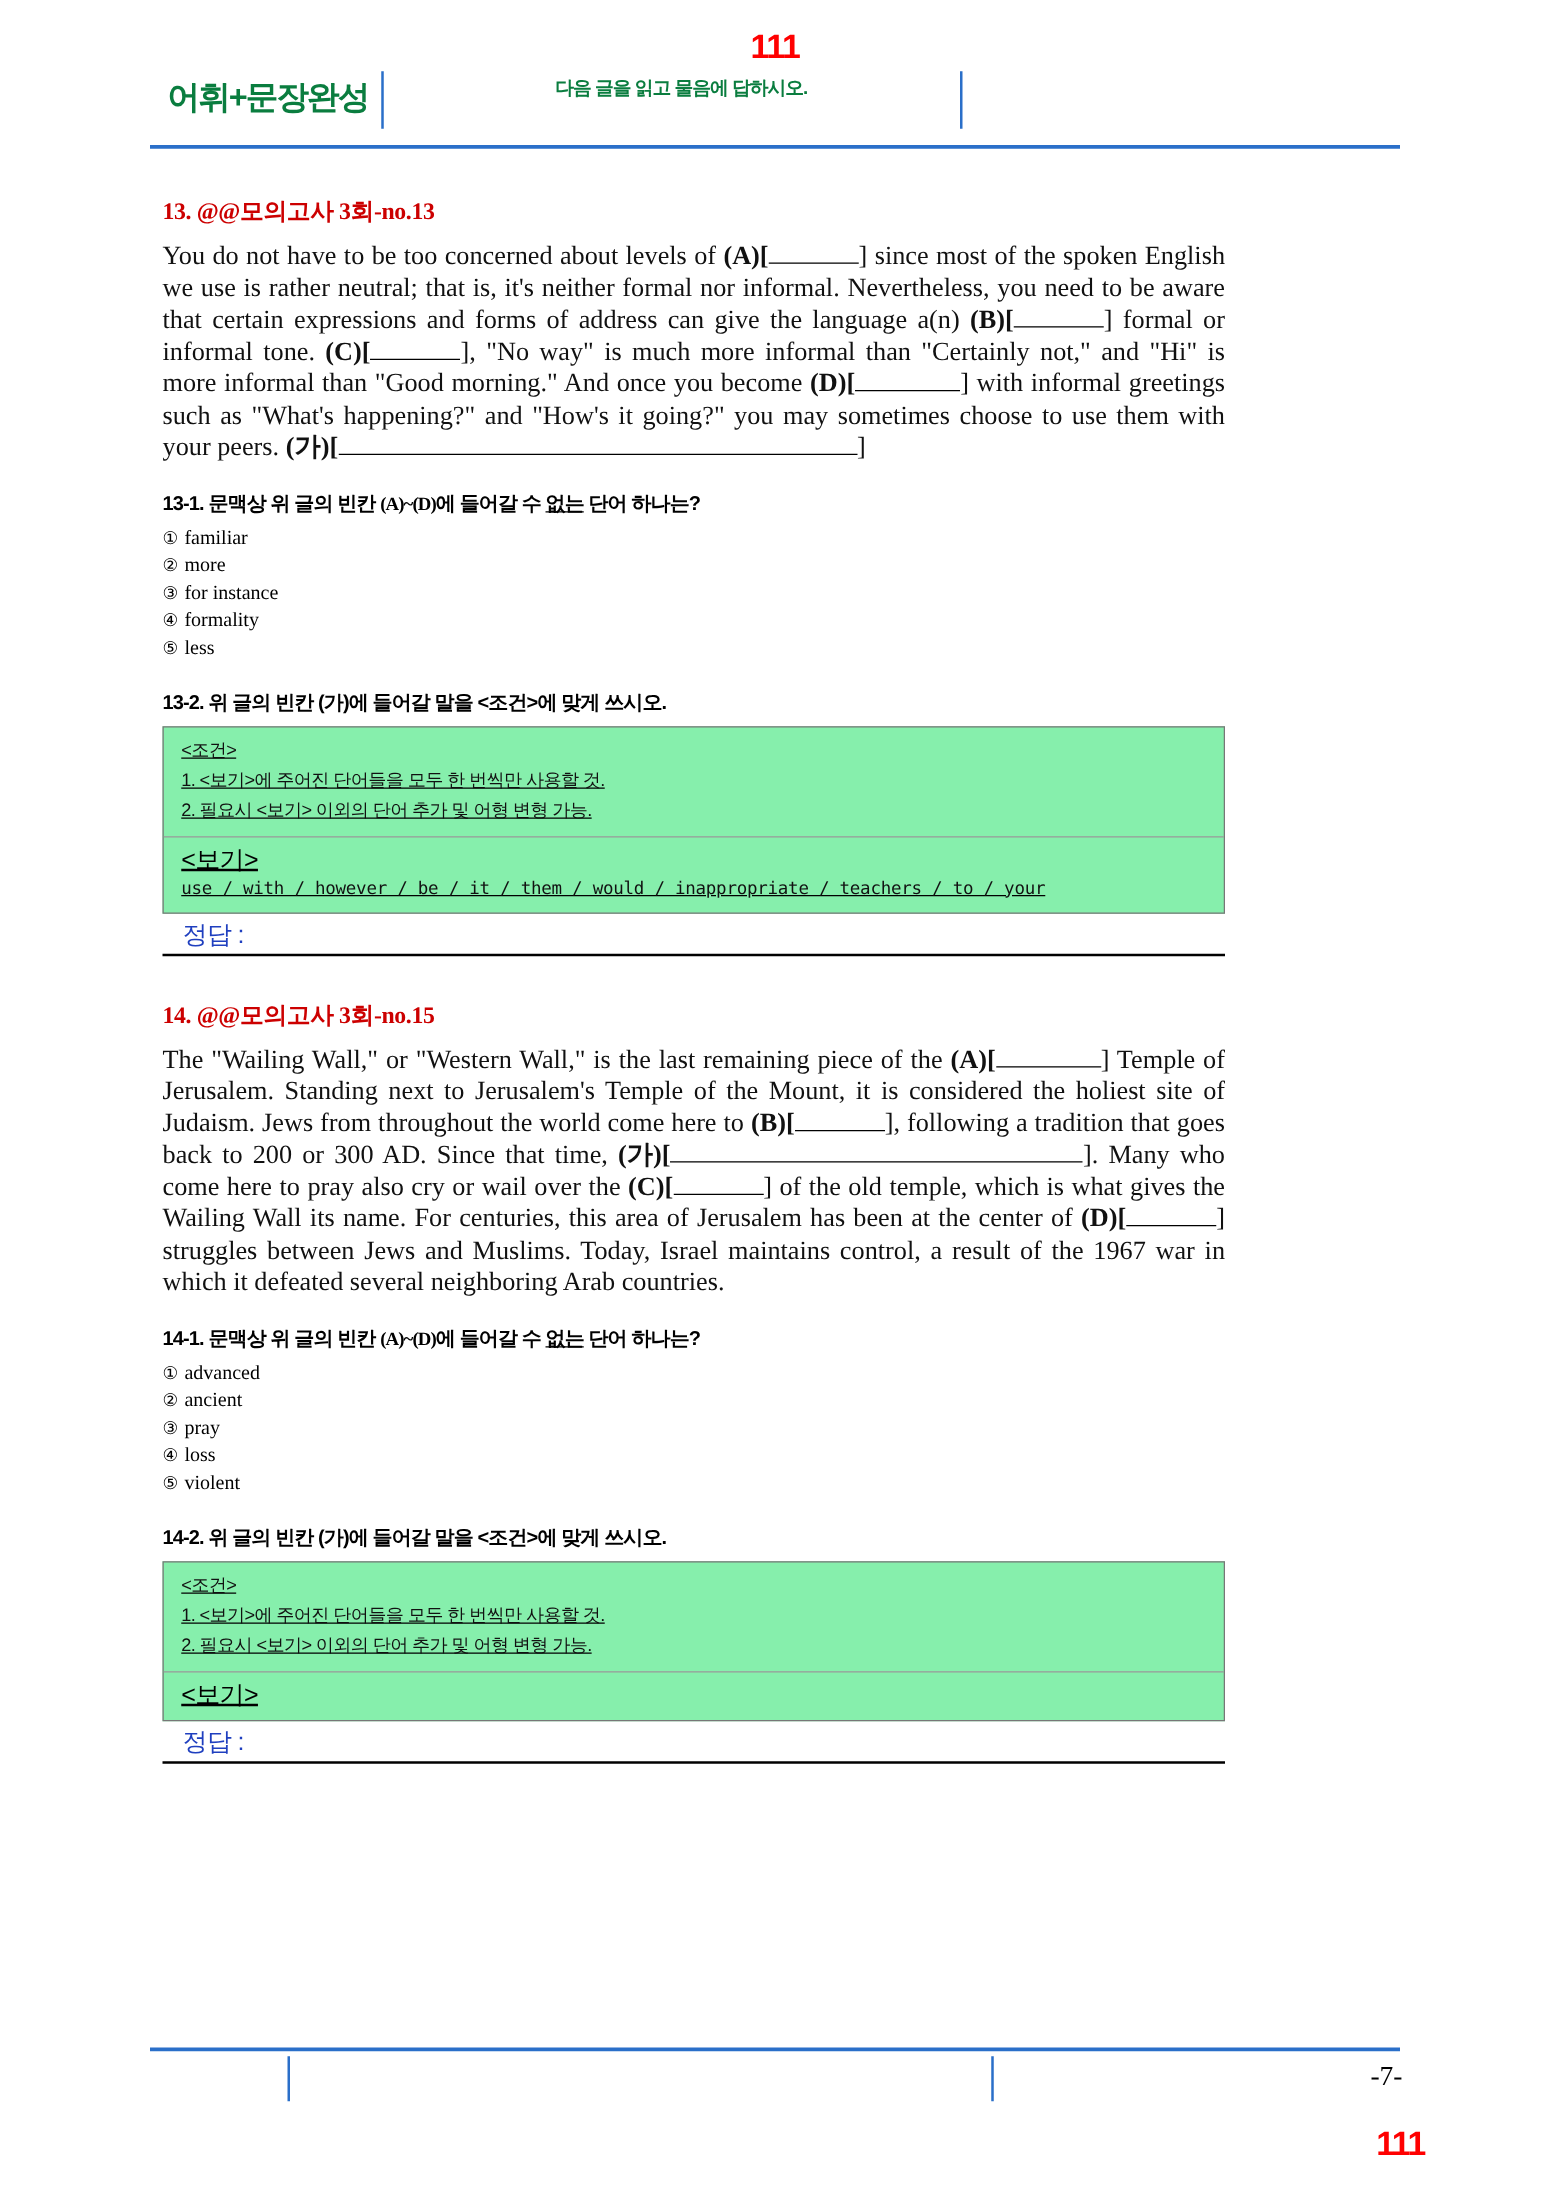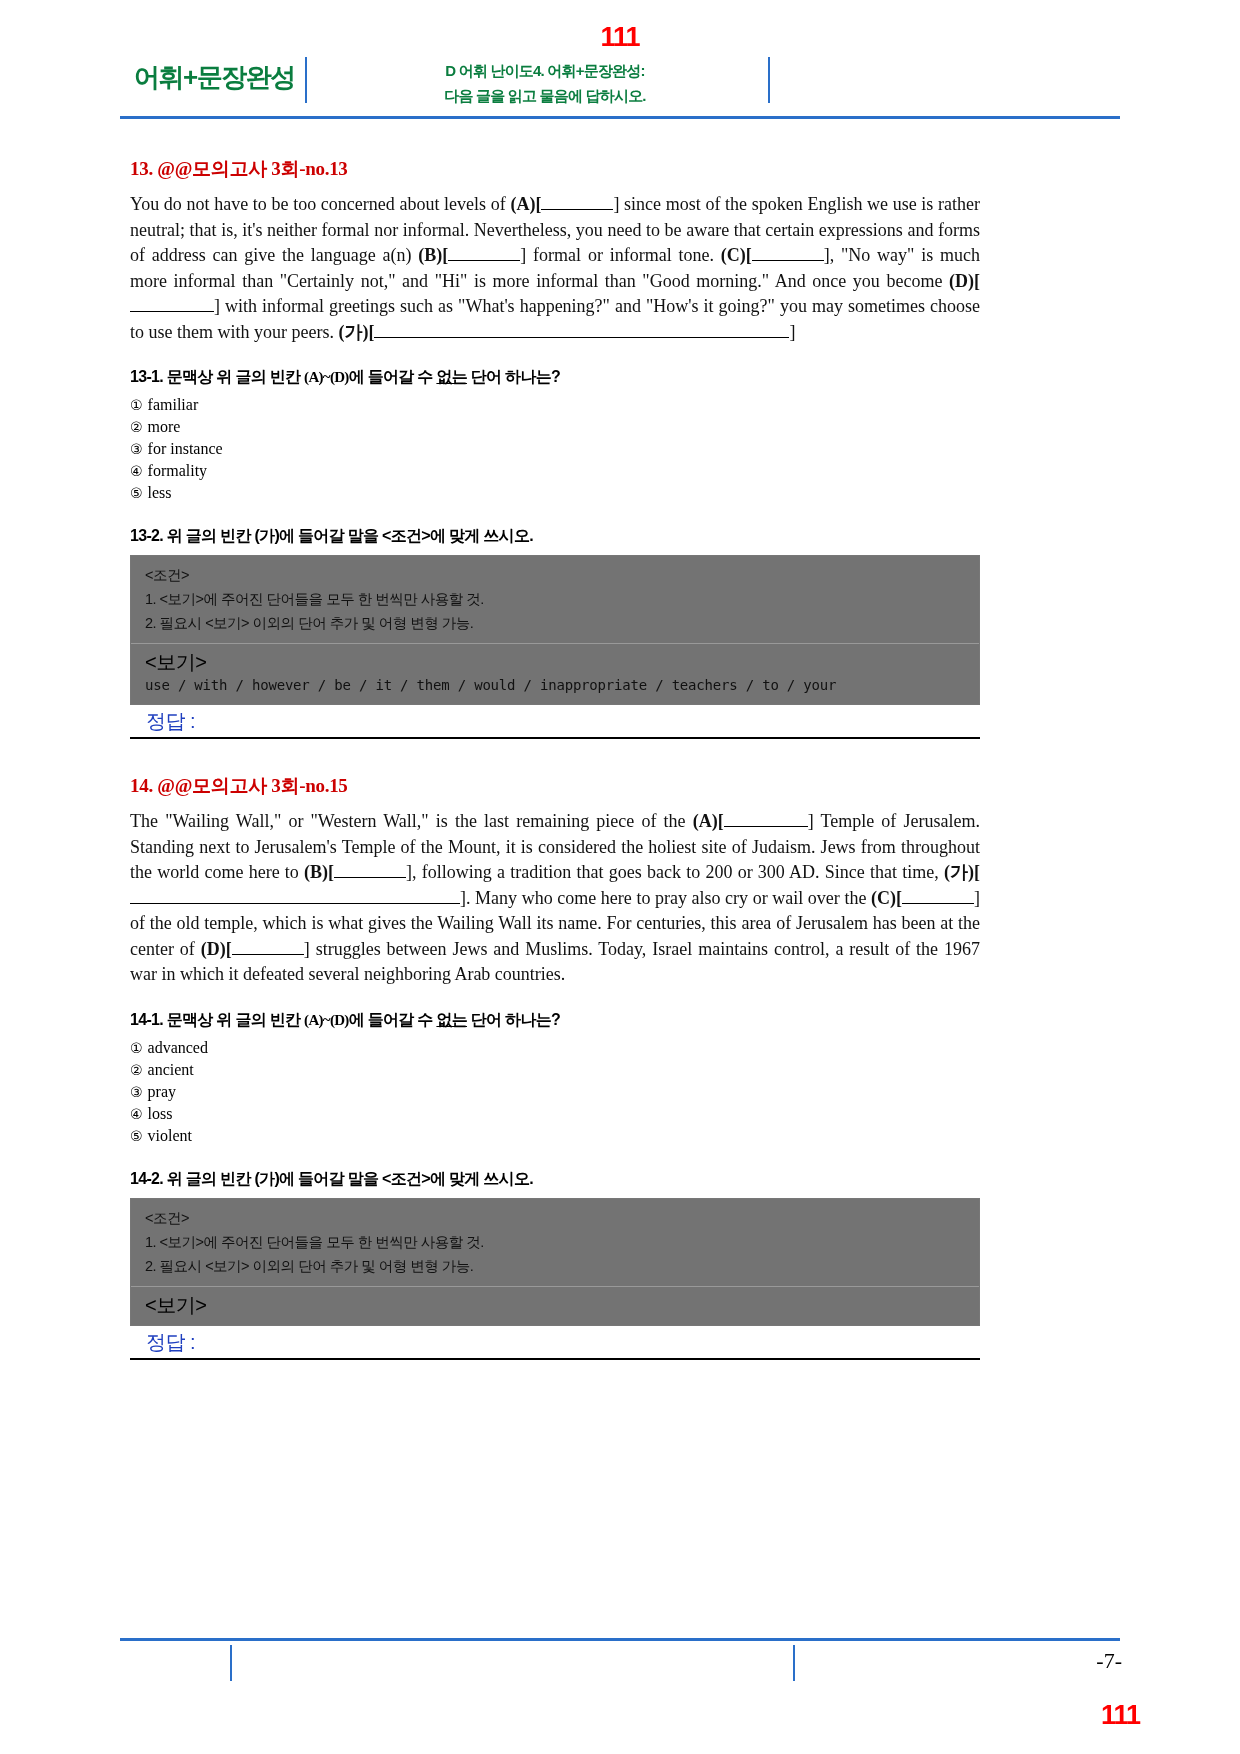--- a/index.html
+++ b/index.html
@@ -100,21 +100,21 @@
   .q-title {
     color: #cc0000;
     font-family: "Liberation Serif", serif;
     font-weight: bold;
     font-size: 19px;
     margin: 16px 0 10px 0;
     letter-spacing: -0.3px;
   }
 
   .passage {
-    font-size: 18px;
+    font-size: 21px;
     line-height: 25.5px;
     text-align: justify;
     text-justify: inter-word;
     color: #111;
     margin: 0 0 6px 0;
   }
   .passage b { font-weight: bold; }
 
   .blank {
     display: inline-block;
@@ -153,21 +153,22 @@
   .choice .num {
     font-family: "DejaVu Sans", sans-serif;
     font-size: 14px;
     margin-right: 5px;
   }
 
   
   .cond-box {
     border: 1.5px solid #777;
     margin-top: 8px;
-    background: #737373;
+    background: #86efac;
+    text-decoration: underline;
   }
   .cond-top {
     padding: 7px 14px 8px 14px;
     border-bottom: 1.5px solid #999;
   }
   .cond-line {
     font-family: "Liberation Sans", sans-serif;
     font-size: 14.5px;
     line-height: 24px;
     letter-spacing: -0.5px;
@@ -250,21 +251,20 @@
 <body>
 
 <div class="page">
 
   <div class="header">
     <div class="hdr-pagenum-top">111</div>
     <div class="hdr-brand">어휘+문장완성</div>
     <div class="hdr-rule-1"></div>
     <div class="hdr-rule-2"></div>
     <div class="hdr-center">
-      <div>D 어휘 난이도4. 어휘+문장완성:</div>
       <div>다음 글을 읽고 물음에 답하시오.</div>
     </div>
     <div class="hdr-bottom-line"></div>
   </div>
 
   <div class="content">
 
     <div>
       <div class="q-title">13. @@모의고사 3회-no.13</div>
 

